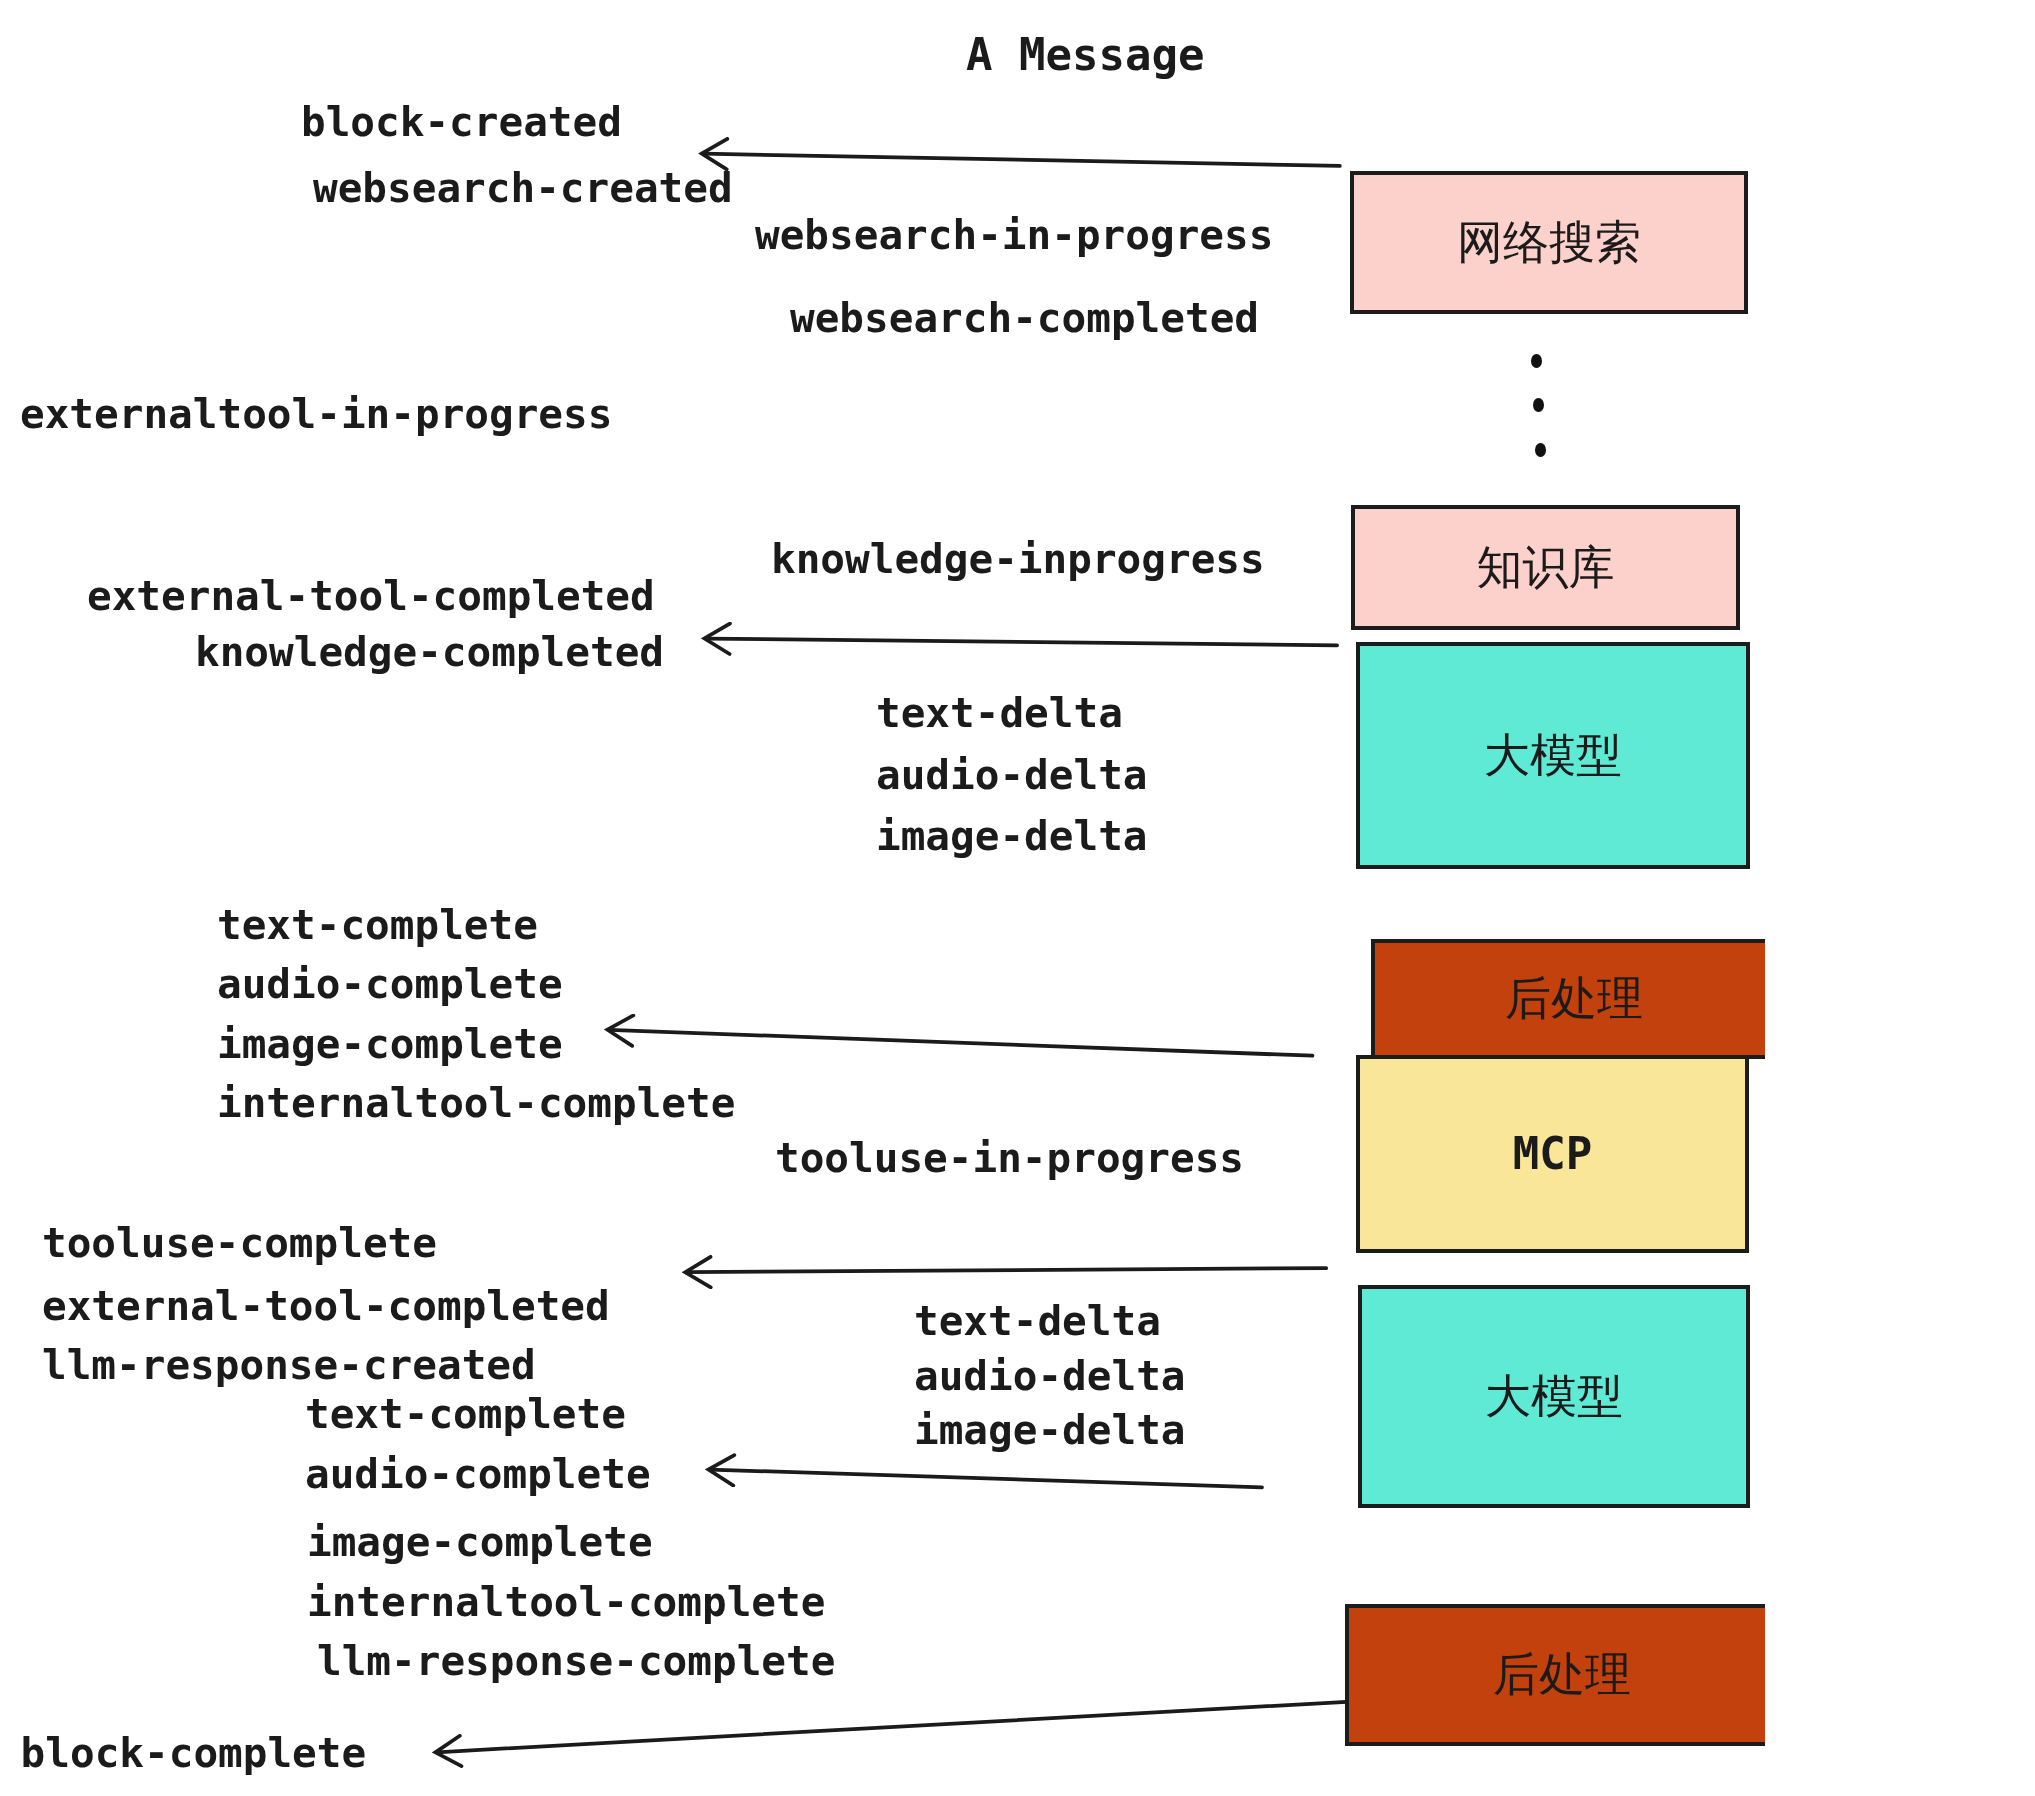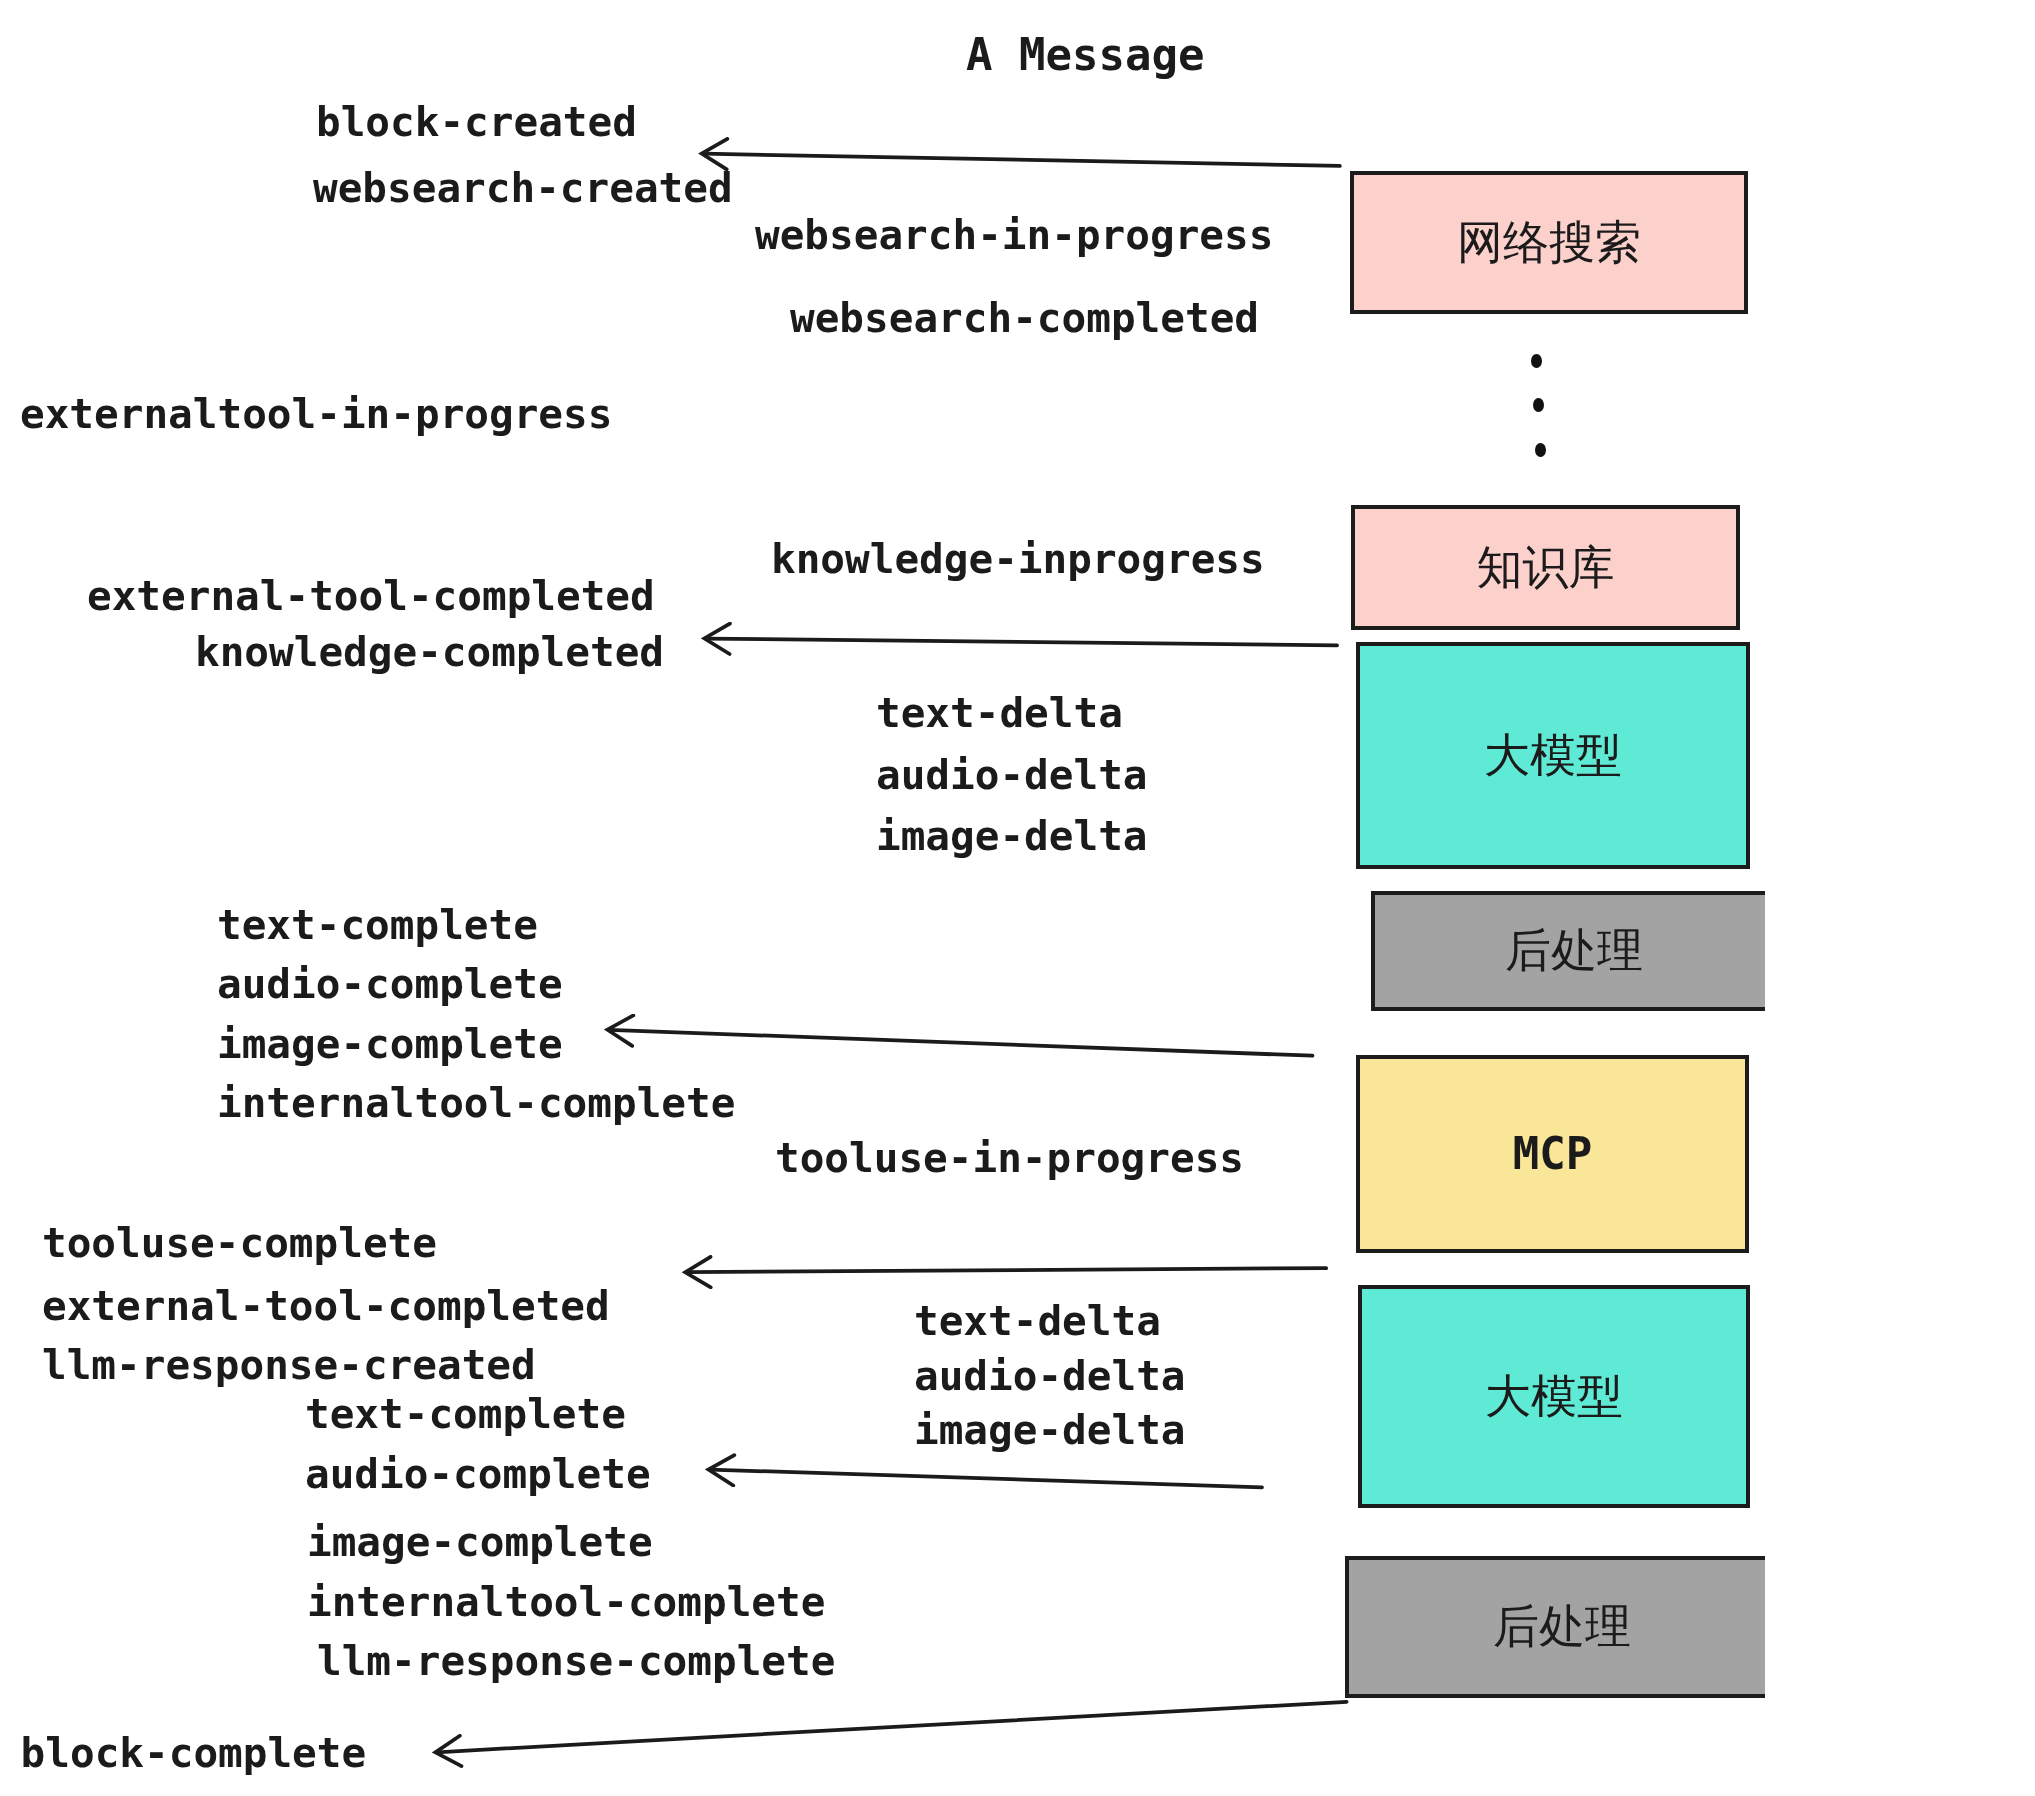--- a/index.html
+++ b/index.html
@@ -31,21 +31,21 @@
     border:4.1px solid #1c1c1c;
     display:flex;align-items:center;justify-content:center;
     font-size:46px;
     font-weight:500;
     color:#1b1b1b;
     white-space:nowrap;
   }
   .box.pink{background:#fcd0cb;}
   .box.green{background:#5eead4;}
   .box.yellow{background:#fae698;}
-  .box.white{background:#a3a3a3;}
+  .box.white{background:#c2410c;margin-top:48px;}
   .box .mono-label{
     font:bold 44px/1 "DejaVu Sans Mono","Liberation Mono",monospace;
   }
   .side-label{
     position:absolute;
     font-size:48px;
     font-weight:600;
     color:#1b1b1b;
     white-space:nowrap;
   }
@@ -118,21 +118,21 @@
     <span>大模型</span>
   </div>
 
   <div class="box white" style="left:1345px;top:1556px;width:434px;height:142px;">
     <span>后处理</span>
   </div>
 
   <div class="side-label" style="left:1813px;top:322px;">外部工具</div>
   <div class="side-label" style="left:1822px;top:1101px;">外部工具</div>
 
-  <div class="ev" style="left:316px;top:100px;">block-created</div>
+  <div class="ev" style="left:301px;top:100px;">block-created</div>
   <div class="ev" style="left:313px;top:166px;">websearch-created</div>
   <div class="ev" style="left:755px;top:213px;">websearch-in-progress</div>
   <div class="ev" style="left:790px;top:296px;">websearch-completed</div>
   <div class="ev" style="left:20px;top:392px;">externaltool-in-progress</div>
   <div class="ev" style="left:771px;top:537px;">knowledge-inprogress</div>
   <div class="ev" style="left:87px;top:574px;">external-tool-completed</div>
   <div class="ev" style="left:195px;top:630px;">knowledge-completed</div>
 
   <div class="ev" style="left:876px;top:691px;">text-delta</div>
   <div class="ev" style="left:876px;top:753px;">audio-delta</div>

